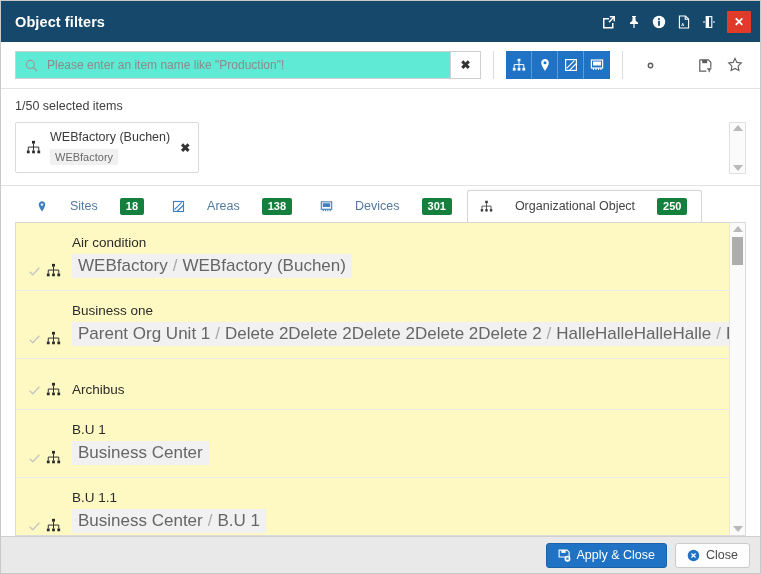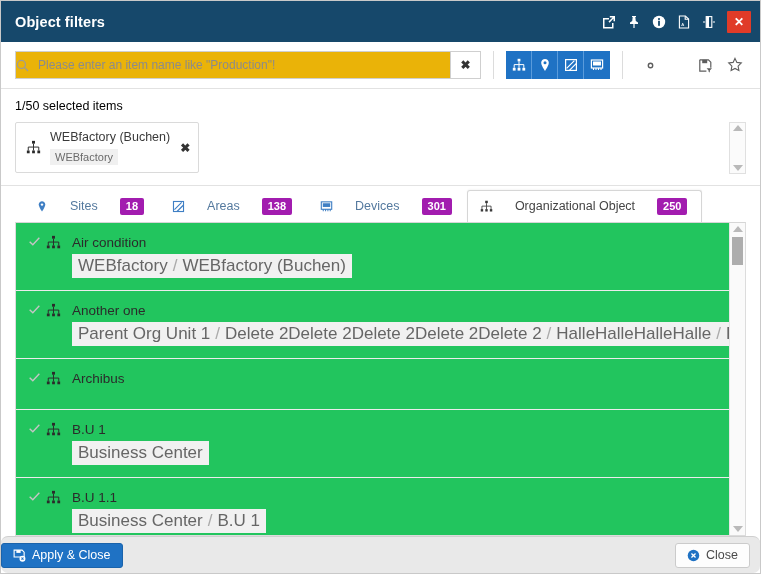--- a/index.html
+++ b/index.html
@@ -76,21 +76,22 @@
     align-items: stretch;
     height: 28px;
     flex: 0 0 auto;
   }
   .search-box {
     width: 435px;
     border: 1px solid #cfcfcf;
     border-right: none;
     display: flex;
     align-items: center;
-    background: #eab308;
+    padding-left: 9px;
+    background: #5eead4;
   }
   .search-icon { color: #9a9a9a; display:flex; align-items:center; margin-right: 7px;}
   .search-input {
     border: none;
     outline: none;
     font-family: "Liberation Sans", sans-serif;
     font-size: 12px;
     color: #555;
     width: 100%;
     background: transparent;
@@ -134,21 +135,21 @@
   
   .selected-area {
     flex: 0 0 auto;
     padding: 10px 14px 0 14px;
     border-bottom: 1px solid #e2e2e2;
     background: #fff;
     position: relative;
   }
   .selected-count {
     font-size: 12.5px;
-    color: #000000;
+    color: #404040;
     margin-bottom: 9px;
   }
   .chips-row {
     display: flex;
     position: relative;
     padding-bottom: 12px;
   }
   .chip {
     border: 1px solid #dadada;
     border-radius: 2px;
@@ -227,21 +228,21 @@
   .tab.active {
     background: #ffffff;
     border-color: #d6d6d6;
     color: #444;
     border-top-left-radius: 3px;
     border-top-right-radius: 3px;
     box-shadow: 0 -1px 2px rgba(0,0,0,0.04);
   }
   .tab.active .tab-ico { color: #3a3a3a; }
   .badge {
-    background: #a21caf;
+    background: #15803d;
     color: #fff;
     font-size: 11px;
     font-weight: bold;
     padding: 1px 6px;
     border-radius: 2px;
     line-height: 15px;
   }
 
   
   .list-panel {
@@ -253,26 +254,26 @@
     display: flex;
     overflow: hidden;
     position: relative;
   }
   .list-scroll {
     flex: 1 1 auto;
     overflow: hidden;
   }
   .list-item {
     display: flex;
-    align-items: flex-start;
+    align-items: flex-end;
     border-bottom: 1px solid #ececec;
     padding: 12px 10px 12px 12px;
     min-height: 51px;
     cursor: pointer;
-    background: #22c55e;
+    background: #fef9c3;
   }
   .li-check {
     width: 18px;
     color: #c5c5c5;
     font-size: 14px;
     display: flex; align-items: center;
     flex: 0 0 auto;
   }
   .li-icon {
     width: 26px;
@@ -318,24 +319,23 @@
   }
 
   
   .footer {
     flex: 0 0 auto;
     height: 37px;
     background: #e9e9e9;
     border-top: 1px solid #cfcfcf;
     display: flex;
     align-items: center;
-    justify-content: space-between;
+    justify-content: flex-end;
     gap: 8px;
     padding: 0 10px 0 0;
-    border-radius: 7px;
   }
   .btn {
     display: flex;
     align-items: center;
     gap: 6px;
     height: 25px;
     padding: 0 11px;
     font-size: 12.5px;
     border-radius: 3px;
     cursor: pointer;
@@ -570,21 +570,21 @@
           </div>
           <div class="li-icon">
             <svg width="15" height="15" viewBox="0 0 14 14">
               <rect x="5.6" y="0.8" width="2.8" height="2.6" fill="currentColor"></rect>
               <rect x="0.8" y="9.8" width="2.6" height="2.6" fill="currentColor"></rect>
               <rect x="5.7" y="9.8" width="2.6" height="2.6" fill="currentColor"></rect>
               <rect x="10.6" y="9.8" width="2.6" height="2.6" fill="currentColor"></rect>
               <path d="M7 3.4v3.2M2.1 9.8V6.6h9.8v3.2M7 6.6v3.2" stroke="currentColor" stroke-width="0.9" fill="none"></path>
             </svg>
           </div>
-          <div class="li-body"><div class="li-title">Another one</div><span class="li-path"><span>Parent Org Unit 1</span><span class="li-sep">/</span><span>Delete 2Delete 2Delete 2Delete 2Delete 2</span><span class="li-sep">/</span><span>HalleHalleHalleHalle</span><span class="li-sep">/</span><span>Production</span></span></div>
+          <div class="li-body"><div class="li-title">Business one</div><span class="li-path"><span>Parent Org Unit 1</span><span class="li-sep">/</span><span>Delete 2Delete 2Delete 2Delete 2Delete 2</span><span class="li-sep">/</span><span>HalleHalleHalleHalle</span><span class="li-sep">/</span><span>Production</span></span></div>
         </div>
         <div class="list-item">
           <div class="li-check">
             <svg width="13" height="13" viewBox="0 0 14 14">
               <path d="M1.8 7.2l3.4 3.4 7-7.6" fill="none" stroke="currentColor" stroke-width="1.5"></path>
             </svg>
           </div>
           <div class="li-icon">
             <svg width="15" height="15" viewBox="0 0 14 14">
               <rect x="5.6" y="0.8" width="2.8" height="2.6" fill="currentColor"></rect>

